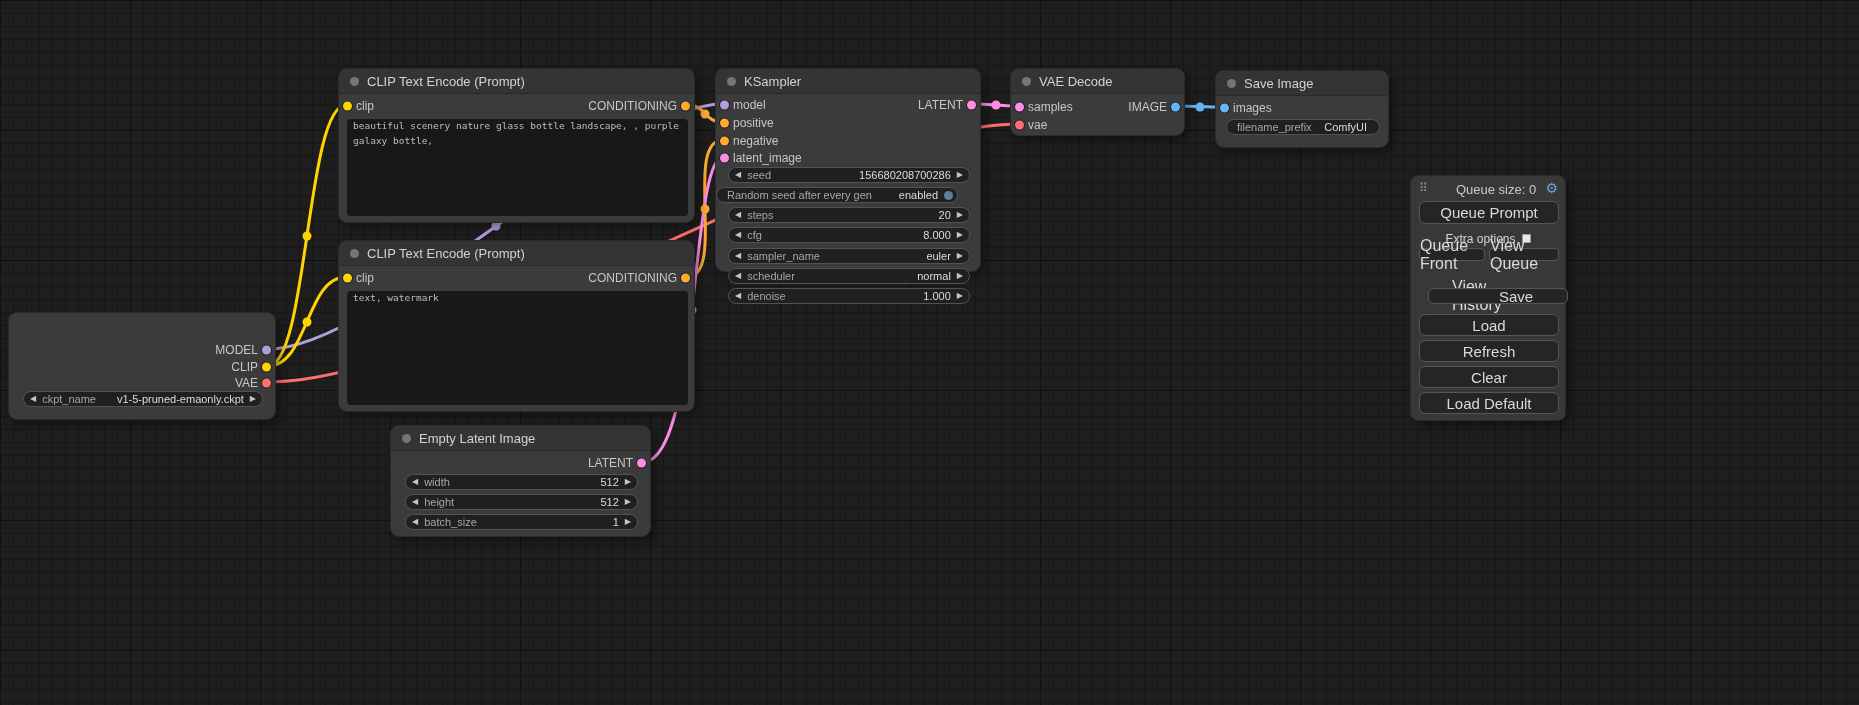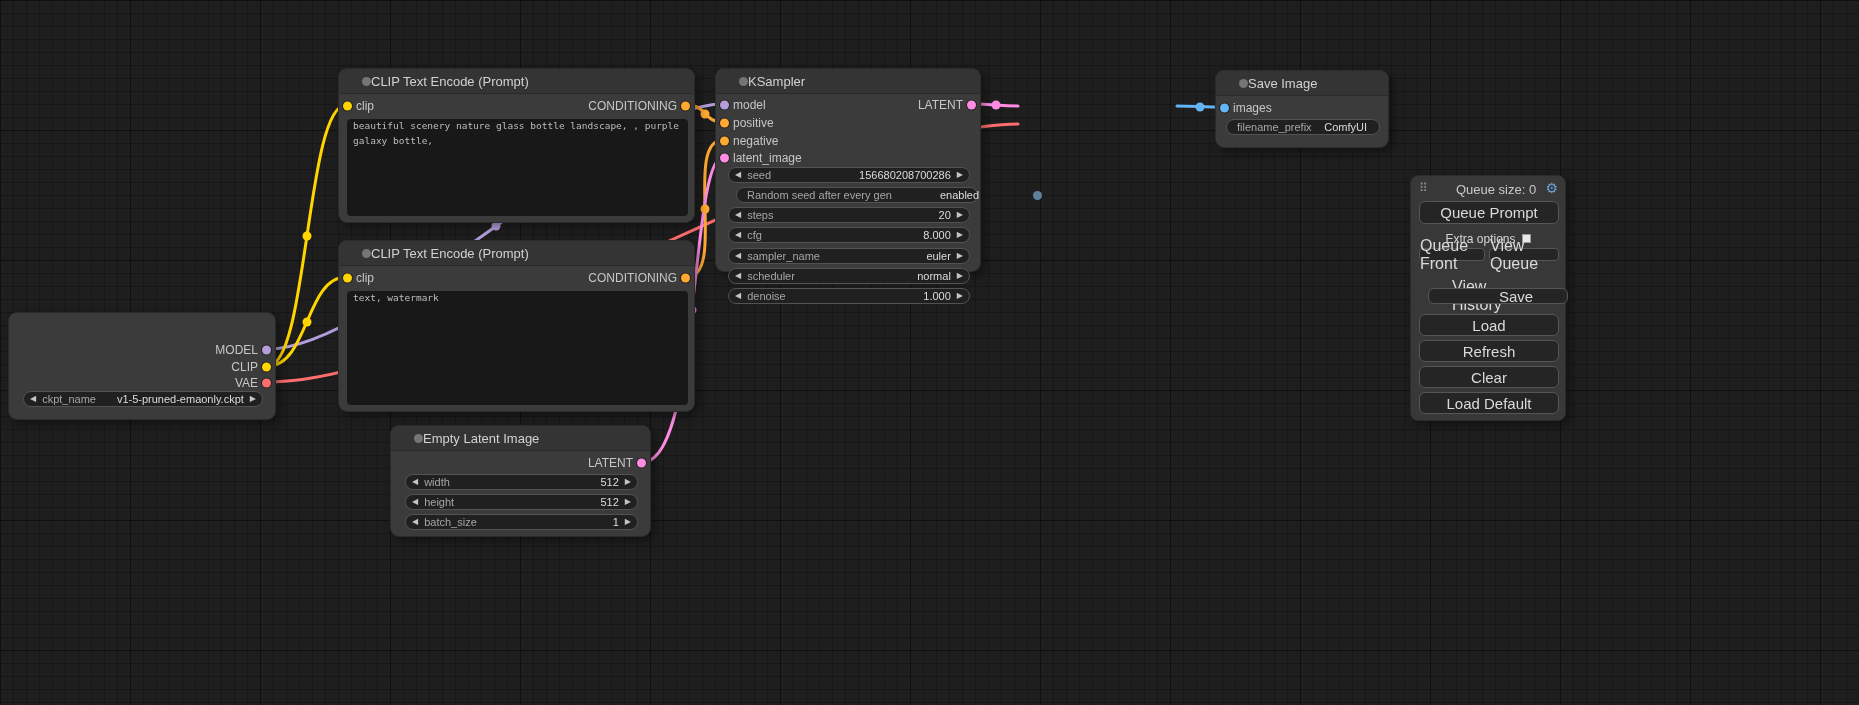--- a/index.html
+++ b/index.html
@@ -22,41 +22,41 @@
   .d-model{fill:var(--c-model);} .d-clip{fill:var(--c-clip);}
   .d-vae{fill:var(--c-vae);} .d-cond{fill:var(--c-conditioning);}
   .d-latent{fill:var(--c-latent);} .d-image{fill:var(--c-image);}
 
   .node{
     position:absolute;z-index:2;background:#3b3b3b;border:1px solid #2b2b2b;
     border-radius:9px;box-shadow:4px 4px 10px rgba(0,0,0,.38);box-sizing:border-box;
   }
   .node-header{
     position:absolute;left:0;top:0;right:0;height:25px;background:#343434;
-    border-radius:8px 8px 0 0;display:flex;align-items:center;
-    padding:0 23px;border-bottom:1px solid rgba(0,0,0,.18);box-sizing:border-box;
+    border-radius:8px 8px 0 0;display:flex;align-items:center;gap:8px;
+    padding:0 11px;border-bottom:1px solid rgba(0,0,0,.18);box-sizing:border-box;
   }
   .header-dot{width:9px;height:9px;border-radius:50%;background:#757575;flex:0 0 auto;}
   .node-title{color:#d2d2d2;font-size:13px;white-space:nowrap;}
 
   .slot{position:absolute;height:16px;display:flex;align-items:center;}
   .slot.in{left:0;padding-left:17px;}
   .slot.out{right:0;padding-right:17px;}
   .slot-label{color:#c6c6c6;font-size:12px;white-space:nowrap;}
   .port{position:absolute;top:50%;transform:translateY(-50%);width:9px;height:9px;
     border-radius:50%;box-shadow:0 0 0 1px rgba(0,0,0,.4);}
   .slot.in .port{left:4px;} .slot.out .port{right:4px;}
   .p-model{background:var(--c-model);} .p-clip{background:var(--c-clip);}
   .p-vae{background:var(--c-vae);} .p-cond{background:var(--c-conditioning);}
   .p-latent{background:var(--c-latent);} .p-image{background:var(--c-image);}
 
   .widget{
     position:absolute;height:16px;background:#202020;border:1px solid #525252;
     border-radius:9px;box-sizing:border-box;display:flex;align-items:center;
-    font-size:11px;padding:0 6px;color:#a6a6a6;
+    font-size:11px;padding:0 6px;color:#a6a6a6;justify-content:flex-end;
   }
   .warrow{color:#c4c4c4;font-size:8px;line-height:1;flex:0 0 auto;}
   .wlabel{margin-left:6px;color:#a6a6a6;white-space:nowrap;}
   .wlabel.noarrow{margin-left:4px;}
   .wvalue{margin-left:auto;margin-right:6px;color:#dcdcdc;white-space:nowrap;}
   .toggle-dot{width:9px;height:9px;border-radius:50%;background:var(--c-toggle_dot);
     flex:0 0 auto;margin-right:-2px;}
 
   .textbox{
     position:absolute;background:#181818;border-radius:4px;color:#bdbdbd;
@@ -216,21 +216,21 @@
     <div class="slot out" style="top:28px">
       <span class="slot-label">LATENT</span>
       <span class="port p-latent"></span>
     </div>
     <div class="widget" style="left:12px;top:98px;width:242px;">
       <span class="warrow">◀</span>
       <span class="wlabel">seed</span>
       <span class="wvalue">156680208700286</span>
       <span class="warrow">▶</span>
     </div>
-    <div class="widget" style="left:20px;top:118px;width:242px;gap:48px;">
+    <div class="widget" style="left:0;top:118px;width:242px;">
       <span class="wlabel noarrow">Random seed after every gen</span>
       <span class="wvalue">enabled</span>
       <span class="toggle-dot"></span>
     </div>
     <div class="widget" style="left:12px;top:138px;width:242px;">
       <span class="warrow">◀</span>
       <span class="wlabel">steps</span>
       <span class="wvalue">20</span>
       <span class="warrow">▶</span>
     </div>
@@ -253,20 +253,38 @@
       <span class="warrow">▶</span>
     </div>
     <div class="widget" style="left:12px;top:219px;width:242px;">
       <span class="warrow">◀</span>
       <span class="wlabel">denoise</span>
       <span class="wvalue">1.000</span>
       <span class="warrow">▶</span>
     </div>
   </div>
 
+  <div class="node" style="left:1010px;top:68px;width:175px;height:68px;">
+    <div class="node-header">
+      <span class="header-dot"></span>
+      <span class="node-title">VAE Decode</span>
+    </div>
+    <div class="slot in" style="top:30px">
+      <span class="port p-latent"></span>
+      <span class="slot-label">samples</span>
+    </div>
+    <div class="slot in" style="top:48px">
+      <span class="port p-vae"></span>
+      <span class="slot-label">vae</span>
+    </div>
+    <div class="slot out" style="top:30px">
+      <span class="slot-label">IMAGE</span>
+      <span class="port p-image"></span>
+    </div>
+  </div>
 
   <div class="node" style="left:1215px;top:70px;width:174px;height:78px;">
     <div class="node-header">
       <span class="header-dot"></span>
       <span class="node-title">Save Image</span>
     </div>
     <div class="slot in" style="top:29px">
       <span class="port p-image"></span>
       <span class="slot-label">images</span>
     </div>

